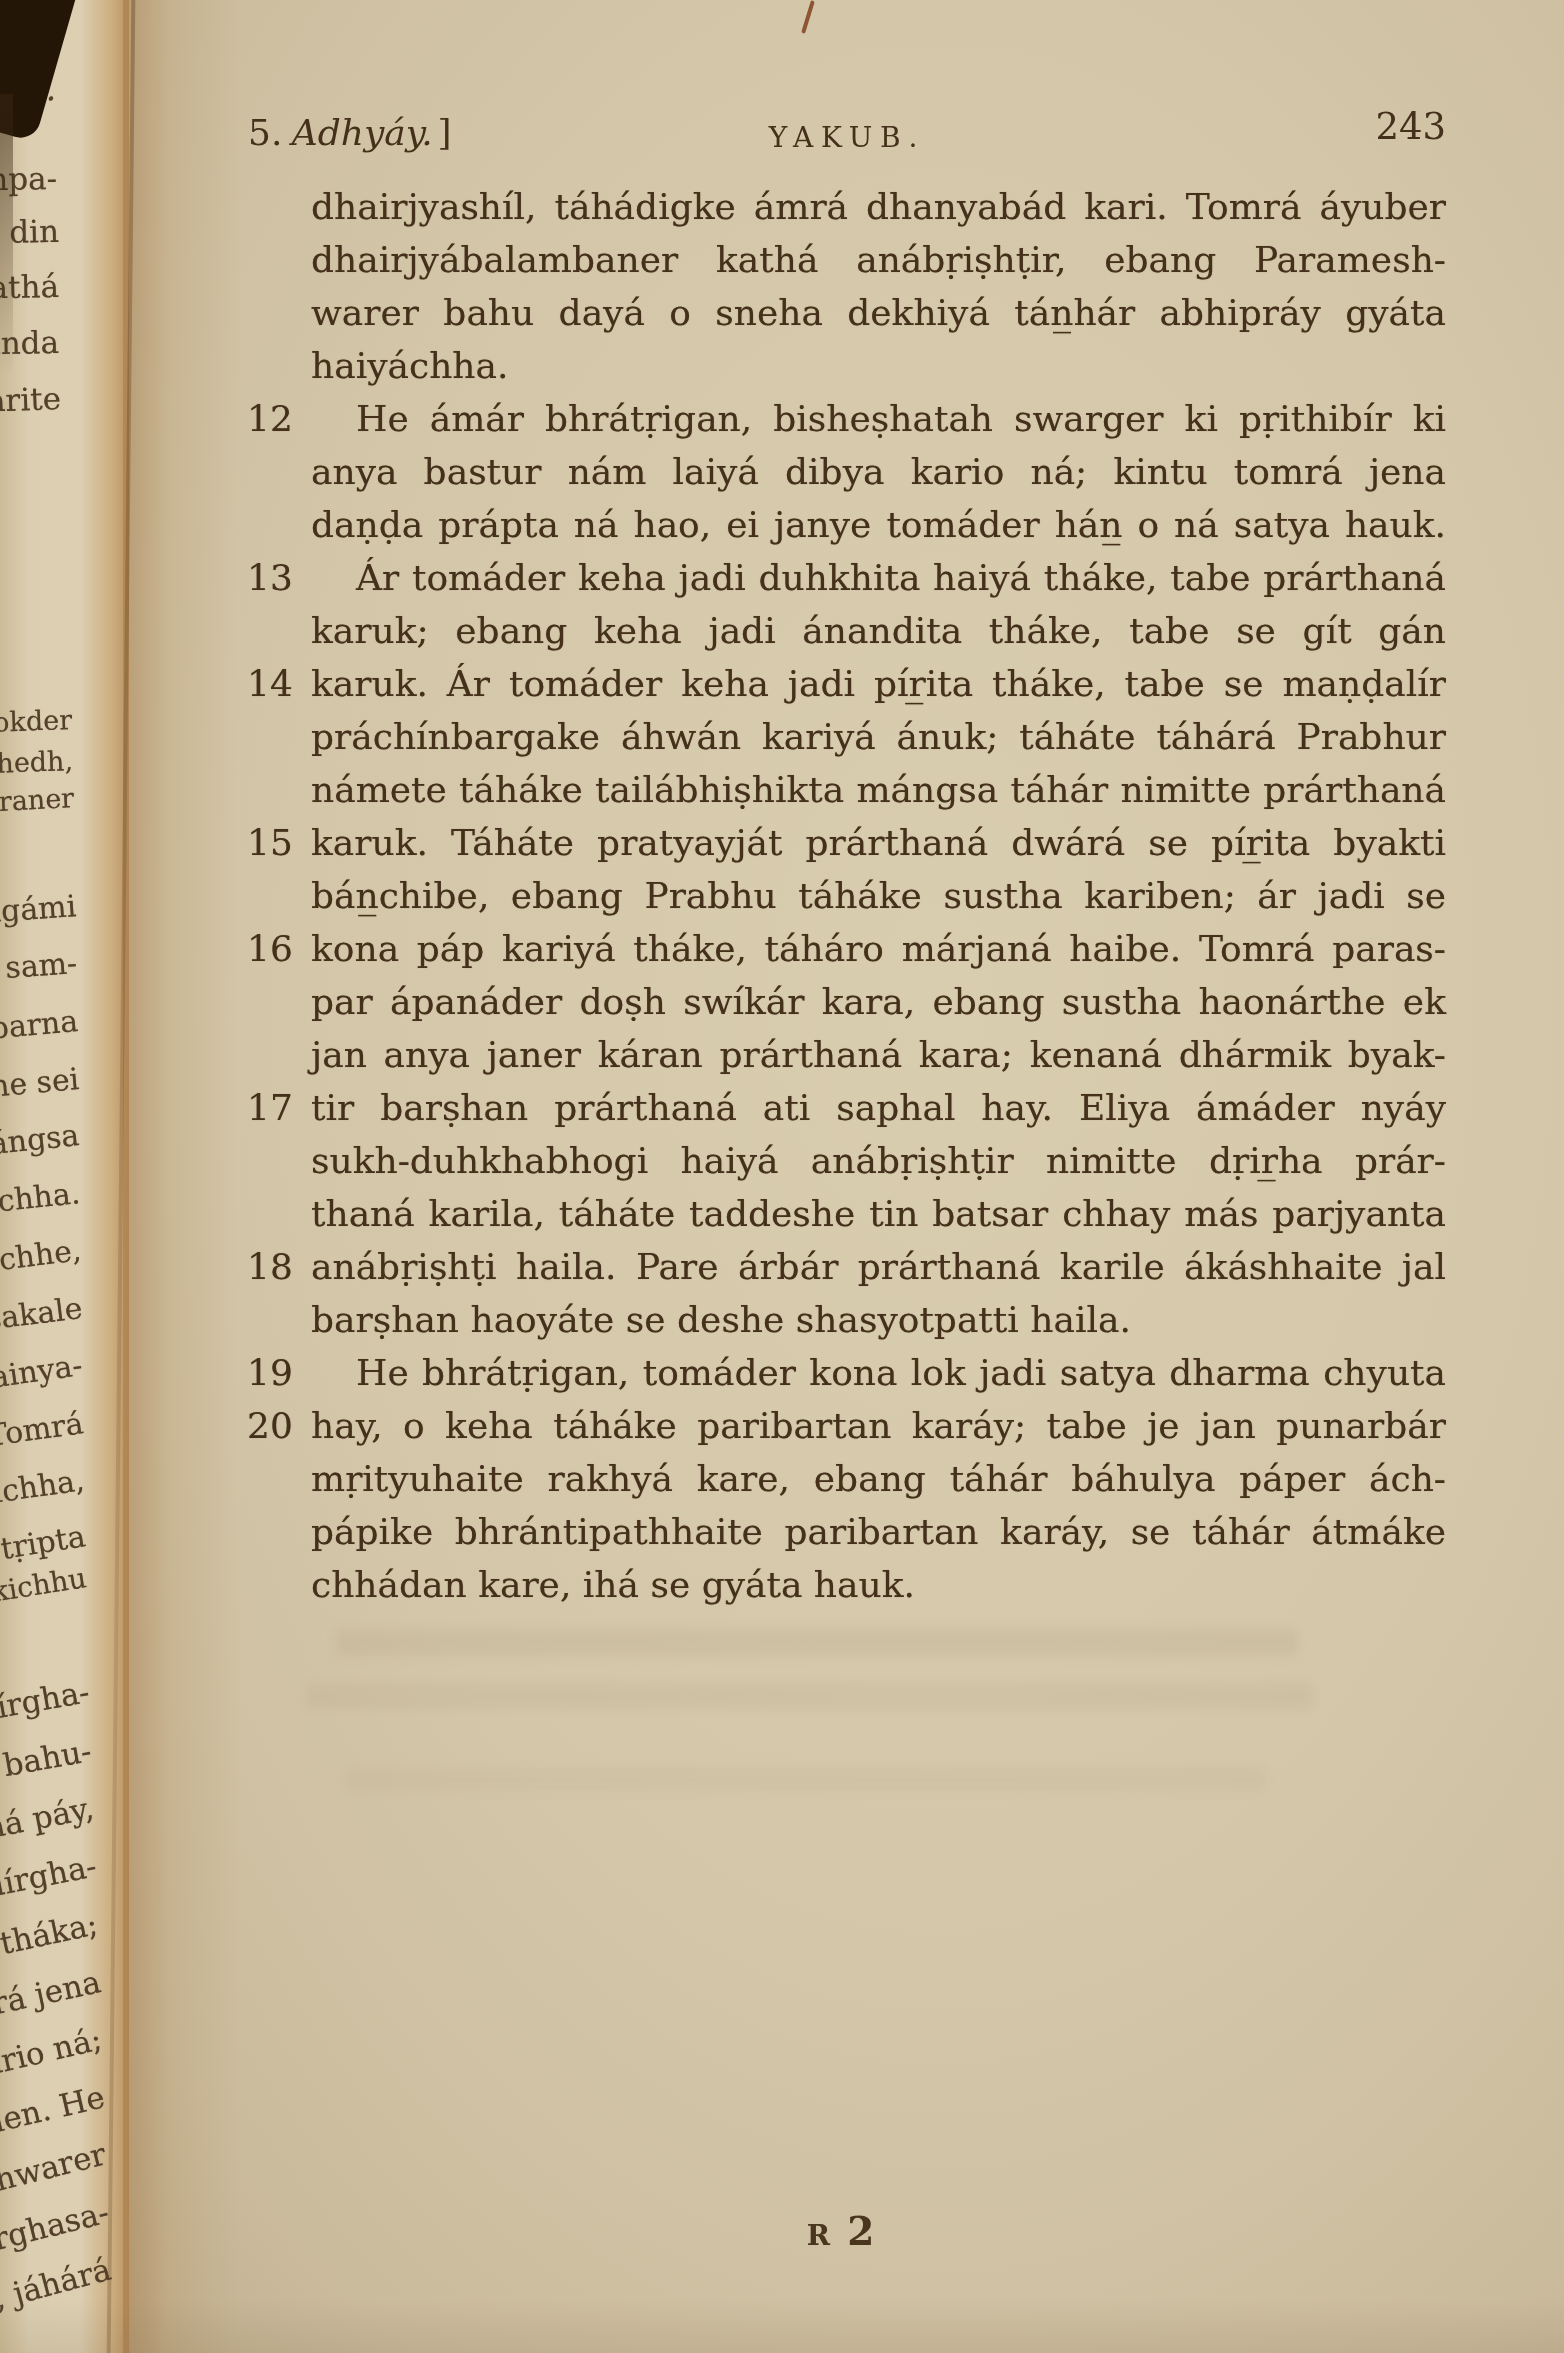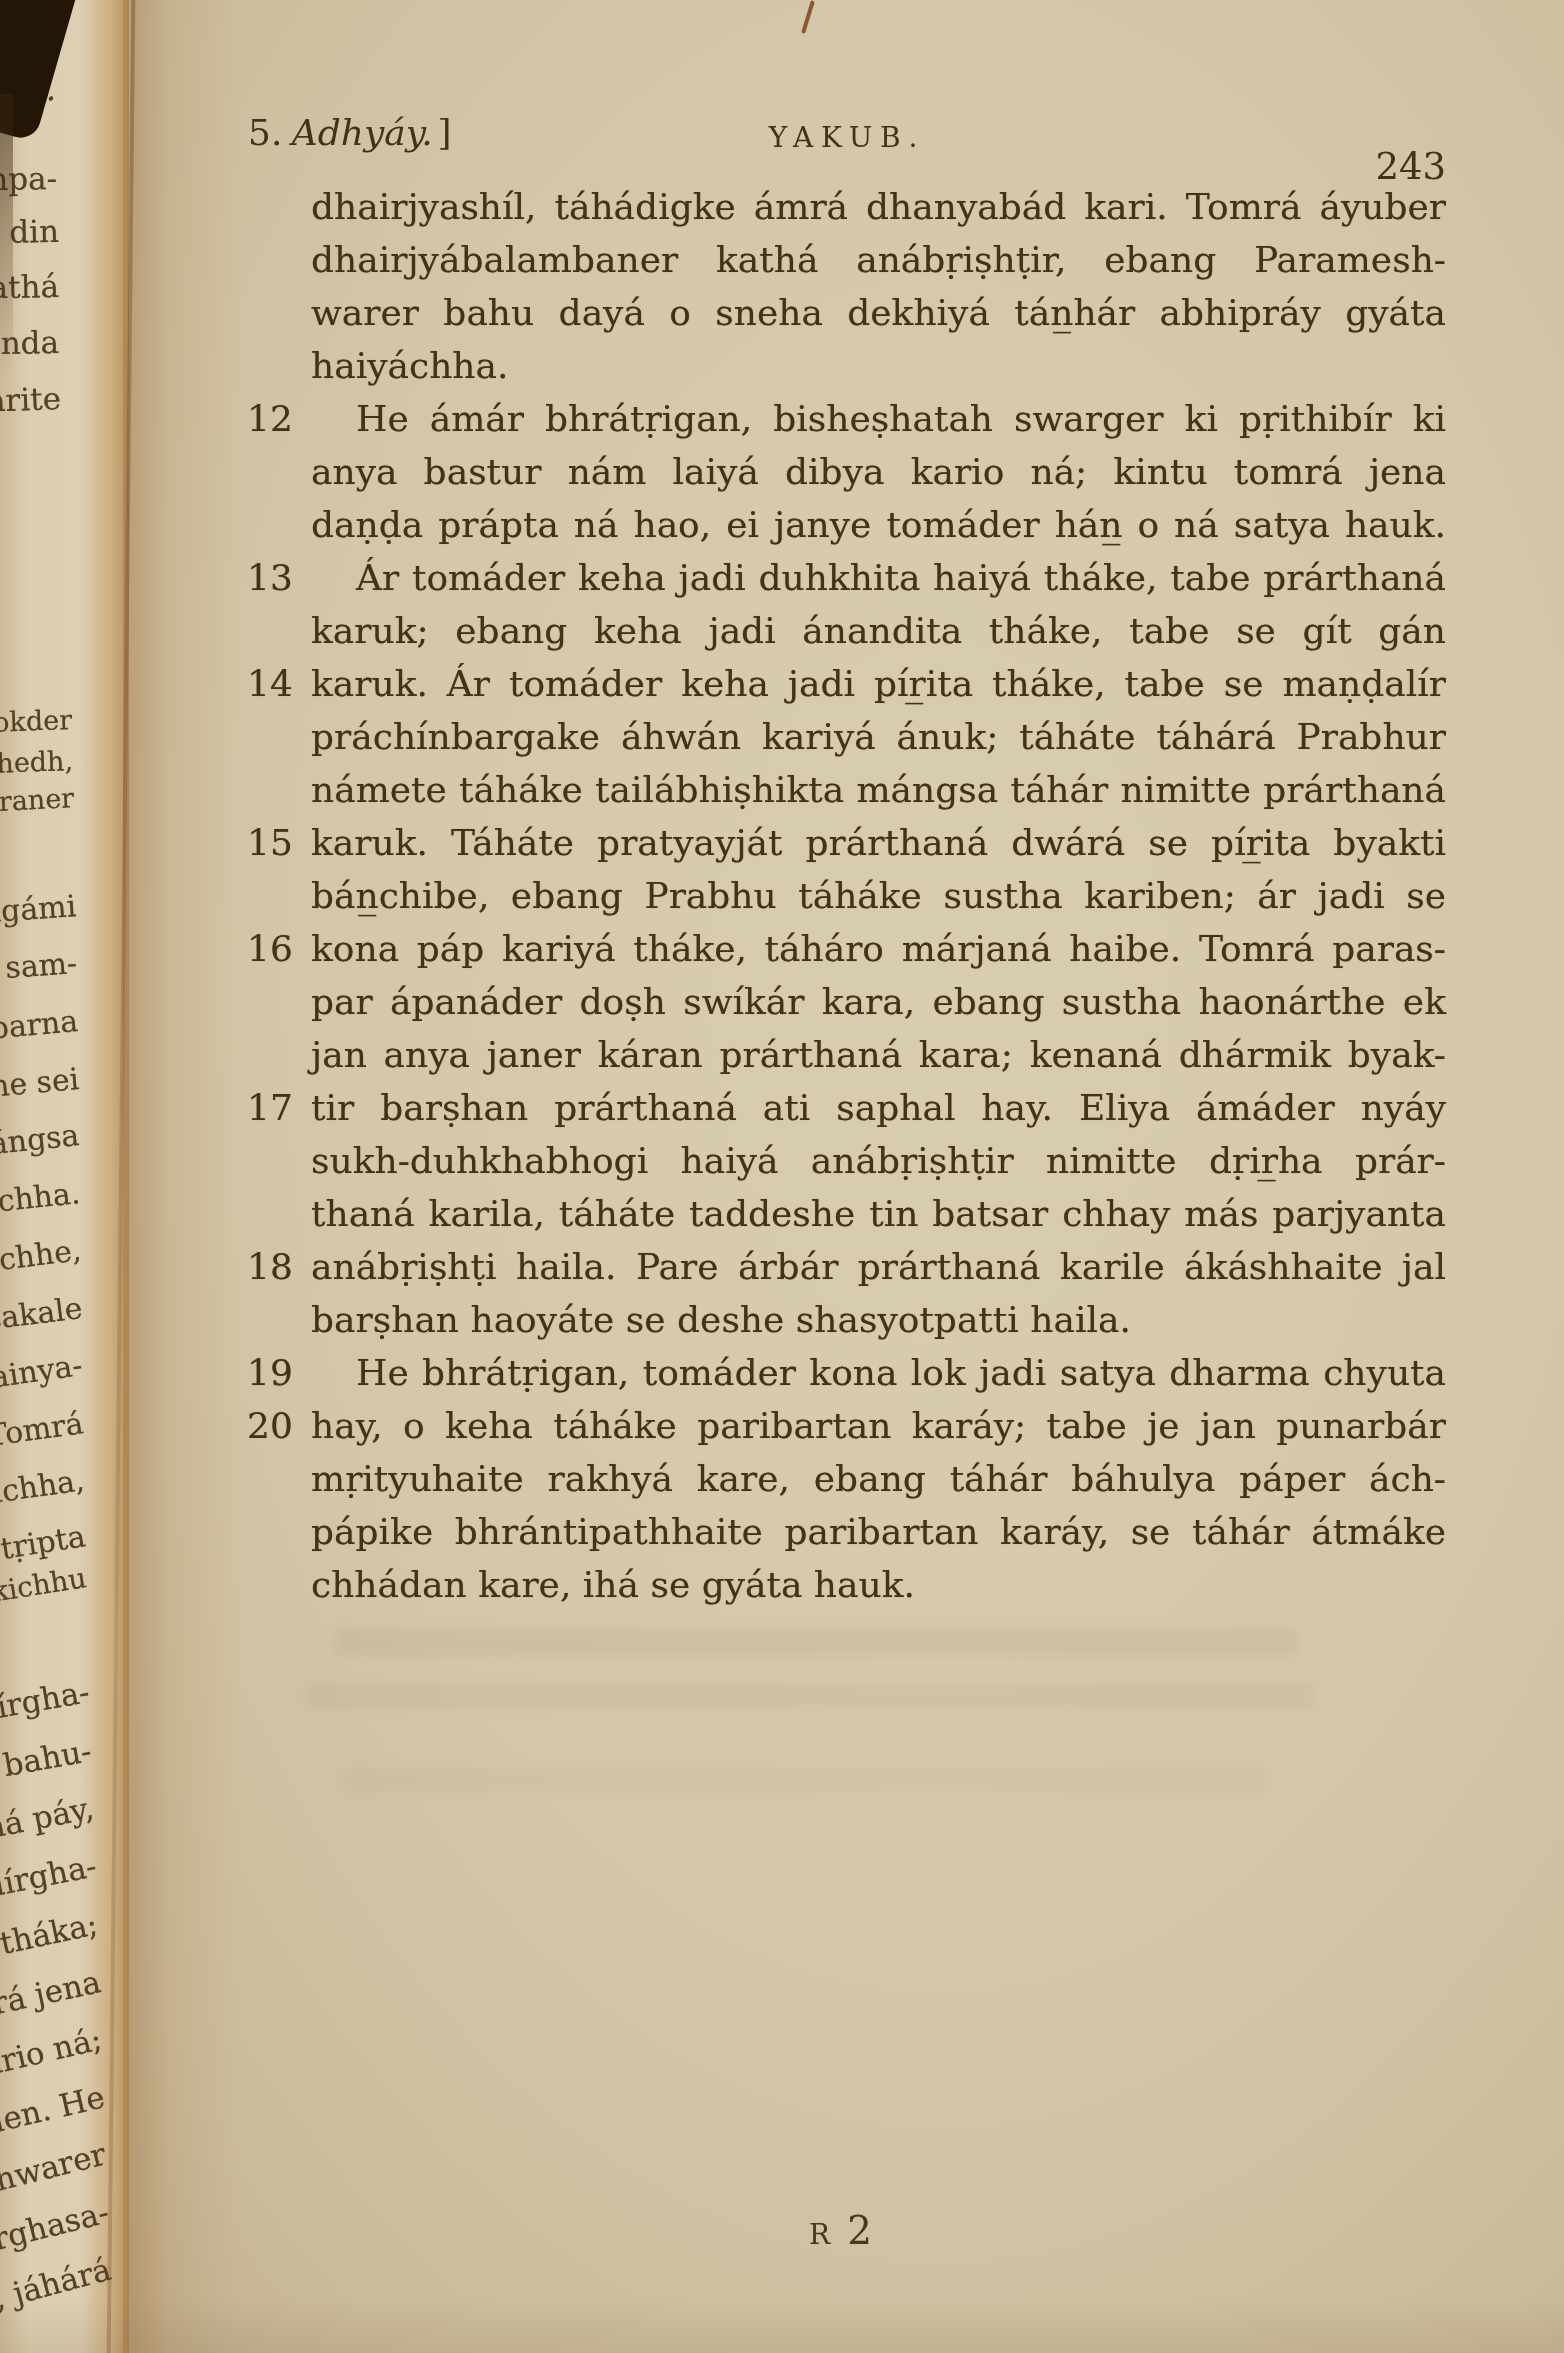--- a/index.html
+++ b/index.html
@@ -60,36 +60,37 @@
   .header{
     position:absolute;left:248px;top:108px;width:1198px;height:55px;
     font-size:36px;line-height:50px;
   }
   .h-left{position:absolute;left:0;top:0;}
   .h-left .it{font-style:italic;margin:0 4.7px 0 9.4px;}
   .h-center{
     position:absolute;left:0;right:0;top:4.7px;text-align:center;
     font-size:28px;letter-spacing:7.8px;
   }
-  .h-right{position:absolute;right:0;top:-6.3px;font-size:37px;margin-top:40px;}
+  .h-right{position:absolute;right:0;top:-6.3px;font-size:37px;}
   
   .textblock{
     position:absolute;left:311px;top:180px;width:1135px;
     font-size:36px;
     text-shadow:0 0 0.8px rgba(68,48,27,.5);
   }
   .line{position:relative;height:53px;line-height:53px;}
   .vnum{position:absolute;left:-64px;top:0;width:58px;text-align:left;}
   .ltext{display:block;}
   .line.just .ltext{text-align:justify;text-align-last:justify;}
   
   .sig{
     position:absolute;left:311px;top:2208px;width:1135px;
     text-align:center;transform:translateX(-38px);
     color:#4a351e;
+    font-weight:bold;
   }
   .sig .r{font-size:28px;letter-spacing:1.6px;}
   .sig .n{font-size:39px;margin-left:15.6px;}
 </style>
 </head>
 <body>
 
 <div id="scan">
 
   <div class="facing" id="facing-strip">

